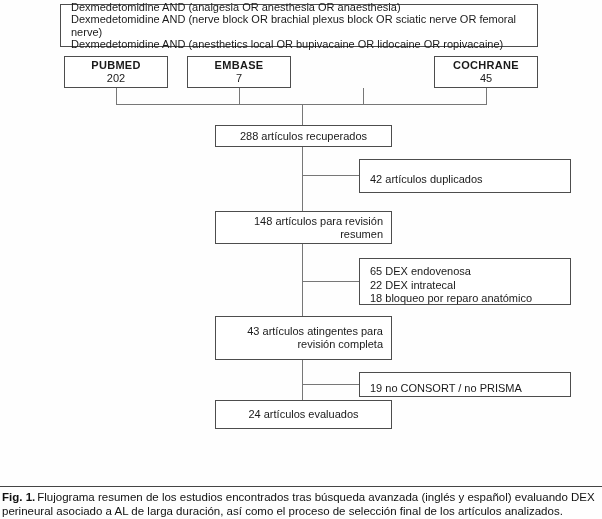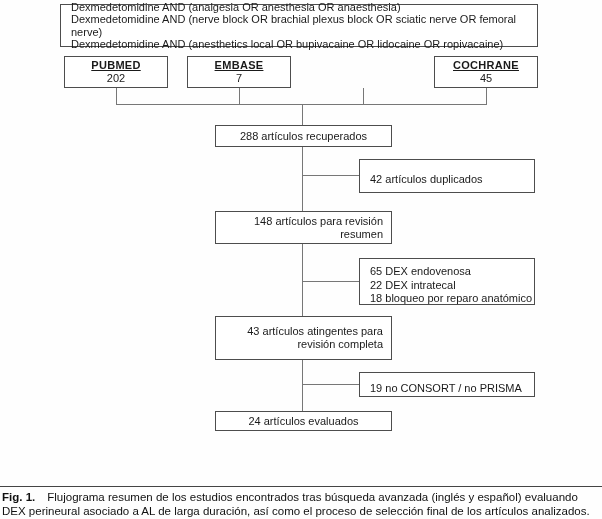--- a/index.html
+++ b/index.html
@@ -22,49 +22,49 @@
     left: 60px; top: 4px; width: 478px; height: 43px;
     padding: 3px 10px;
     font-size: 11px; line-height: 12.5px;
     display: flex; flex-direction: column; justify-content: center;
   }
   .db-box {
     top: 56px; width: 104px; height: 32px;
     display: flex; flex-direction: column; align-items: center; justify-content: center;
     font-size: 11px; line-height: 13px; text-align: center;
   }
-  .db-name { font-weight: bold; letter-spacing: 0.3px; text-decoration: underline; }
+  .db-name { font-weight: bold; letter-spacing: 0.3px; }
   .main-box {
     left: 215px; width: 177px;
     display: flex; align-items: center; justify-content: center;
     text-align: right; font-size: 11px; line-height: 13px;
     padding: 0 8px;
   }
   .side-box {
-    left: 359px; width: 176px;
+    left: 359px; width: 212px;
     display: flex; flex-direction: column; justify-content: center;
     font-size: 11px; line-height: 13.5px;
     padding: 10px 0 2px 10px;
   }
   .line { position: absolute; background: #777777; }
   .vline { width: 1px; }
   .hline { height: 1px; }
   .footnote {
     position: absolute; left: 26px; top: 452px;
     font-size: 9.5px; color: #222222;
   }
   .caption-rule {
     position: absolute; left: 0; top: 486px; width: 602px; height: 1px;
     background: #444444;
   }
   .caption {
     position: absolute; left: 2px; top: 491px; width: 598px;
     font-size: 11.5px; line-height: 13.5px; color: #111111;
   }
-  .caption b { margin-right: 12px; }
+  .caption b { margin-right: 2px; }
 </style>
 </head>
 <body>
 
 <div class="stage">
 
   <div class="box search-box">
     <div>Dexmedetomidine AND (analgesia OR anesthesia OR anaesthesia)</div>
     <div>Dexmedetomidine AND (nerve block OR brachial plexus block OR sciatic nerve OR femoral nerve)</div>
     <div>Dexmedetomidine AND (anesthetics local OR bupivacaine OR lidocaine OR ropivacaine)</div>
@@ -98,21 +98,21 @@
 
   <div class="box main-box" style="top:125px; height:22px">
     <span>288 artículos recuperados</span>
   </div>
   <div class="box main-box" style="top:211px; height:33px">
     <span>148 artículos para revisión resumen</span>
   </div>
   <div class="box main-box" style="top:316px; height:44px">
     <span>43 artículos atingentes para revisión completa</span>
   </div>
-  <div class="box main-box" style="top:411px; height:20px">
+  <div class="box main-box" style="top:400px; height:29px">
     <span>24 artículos evaluados</span>
   </div>
 
   <div class="box side-box" style="top:159px; height:34px">
     <div>42 artículos duplicados</div>
   </div>
   <div class="box side-box" style="top:258px; height:47px">
     <div>65 DEX endovenosa</div>
     <div>22 DEX intratecal</div>
     <div>18 bloqueo por reparo anatómico</div>

